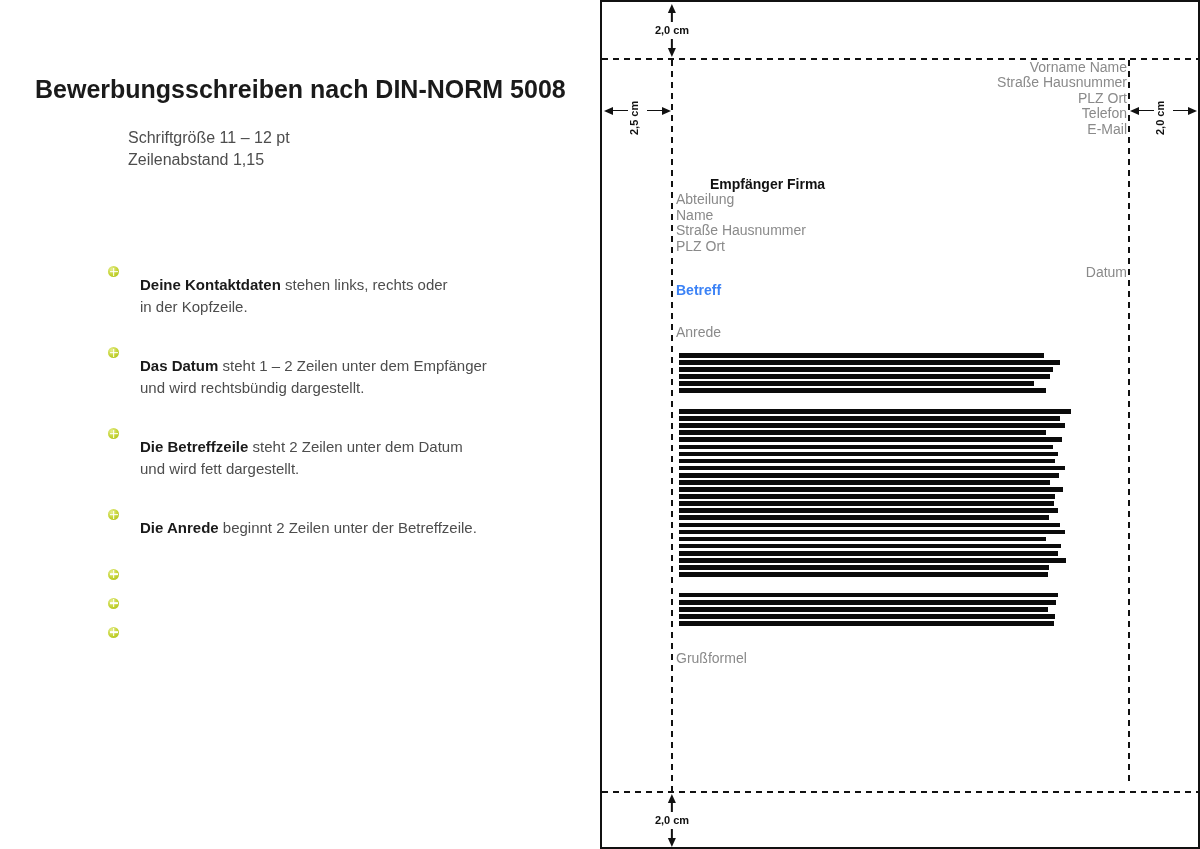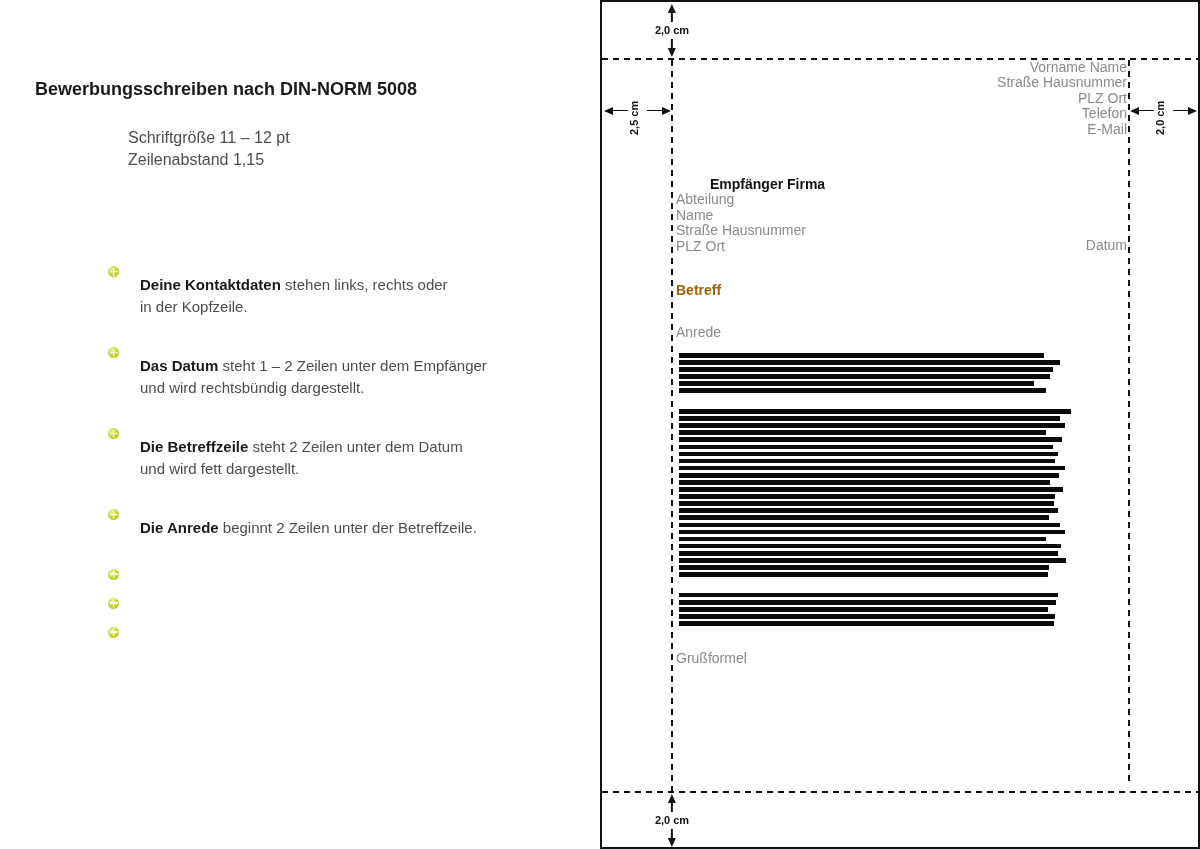--- a/index.html
+++ b/index.html
@@ -4,21 +4,21 @@
 <style>
   html,body{margin:0;padding:0;}
   body{
     width:1200px;height:849px;position:relative;overflow:hidden;
     background:#ffffff;color:#1a1a1a;
     font-family:"Liberation Sans","DejaVu Sans",sans-serif;
   }
 
   
   .left-panel{position:absolute;left:0;top:0;width:600px;height:849px;}
-  .title{position:absolute;left:35px;top:74px;margin:0;font-size:18px;line-height:30px;font-weight:700;color:#1a1a1a;white-space:nowrap;text-align:center;}
+  .title{position:absolute;left:35px;top:74px;margin:0;font-size:25px;line-height:30px;font-weight:700;color:#1a1a1a;white-space:nowrap;text-align:center;}
   .subtitle{position:absolute;left:128px;top:127px;font-size:16px;line-height:22px;color:#4d4d4d;}
   .bullet-list{position:absolute;left:108px;top:262px;width:470px;}
   .bullet-item{display:flex;margin-bottom:14px;}
   .bullet-icon{
     flex:0 0 11px;width:11px;height:11px;margin-top:4px;margin-right:9px;
     border-radius:50%;position:relative;
     background:radial-gradient(circle at 35% 30%, #e6ee90 0%, #c3d231 55%, #a9bd1e 100%);
   }
   .bullet-icon::before{content:"";position:absolute;left:50%;top:1.5px;bottom:1.5px;width:1.7px;transform:translateX(-50%);background:#fff;}
   .bullet-icon::after{content:"";position:absolute;top:50%;left:1.5px;right:1.5px;height:1.7px;transform:translateY(-50%);background:#fff;}
@@ -46,22 +46,22 @@
   .marr-h{position:absolute;display:flex;align-items:center;height:9px;}
   .marr-h .hseg{flex:1;height:1.5px;background:#111;}
   .vlbl{position:absolute;font-size:11px;font-weight:700;color:#111;white-space:nowrap;
         writing-mode:vertical-rl;transform:rotate(180deg);display:flex;align-items:center;}
 
   
   .lt{position:absolute;font-size:14px;line-height:15.4px;color:#8a8a8a;}
   .lt .bold{color:#111;font-weight:700;padding-left:34px;}
   .sender{right:71px;top:58px;text-align:right;}
   .recipient{left:74px;top:175px;}
-  .datum{right:71px;top:236px;text-align:left;}
-  .betreff{left:74px;top:281px;color:#a16207;font-weight:700;text-align:center;}
+  .datum{right:71px;top:263px;text-align:left;}
+  .betreff{left:74px;top:281px;color:#3b82f6;font-weight:700;text-align:center;}
   .anrede{left:74px;top:323px;}
   .gruss{left:74px;top:649px;}
 
   
   .letter-body{position:absolute;left:77px;top:351px;}
   .bar-group{margin-bottom:16px;}
   .bar{height:4.6px;margin-bottom:2.5px;background:#0b0b0b;}
 </style>
 </head>
 <body>

